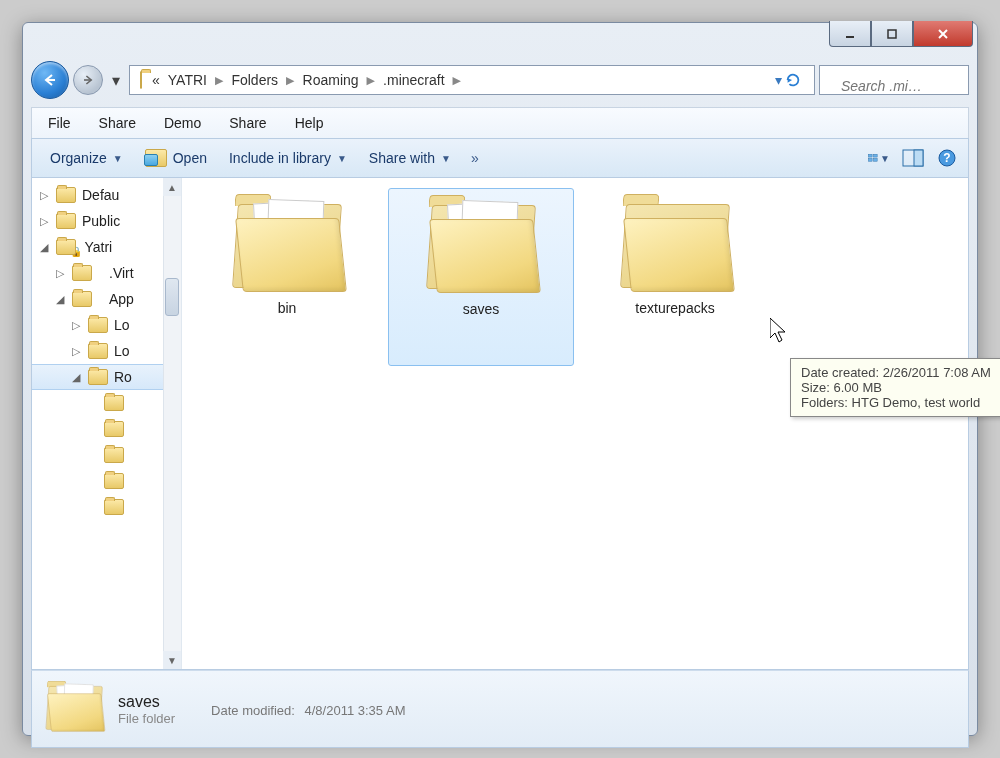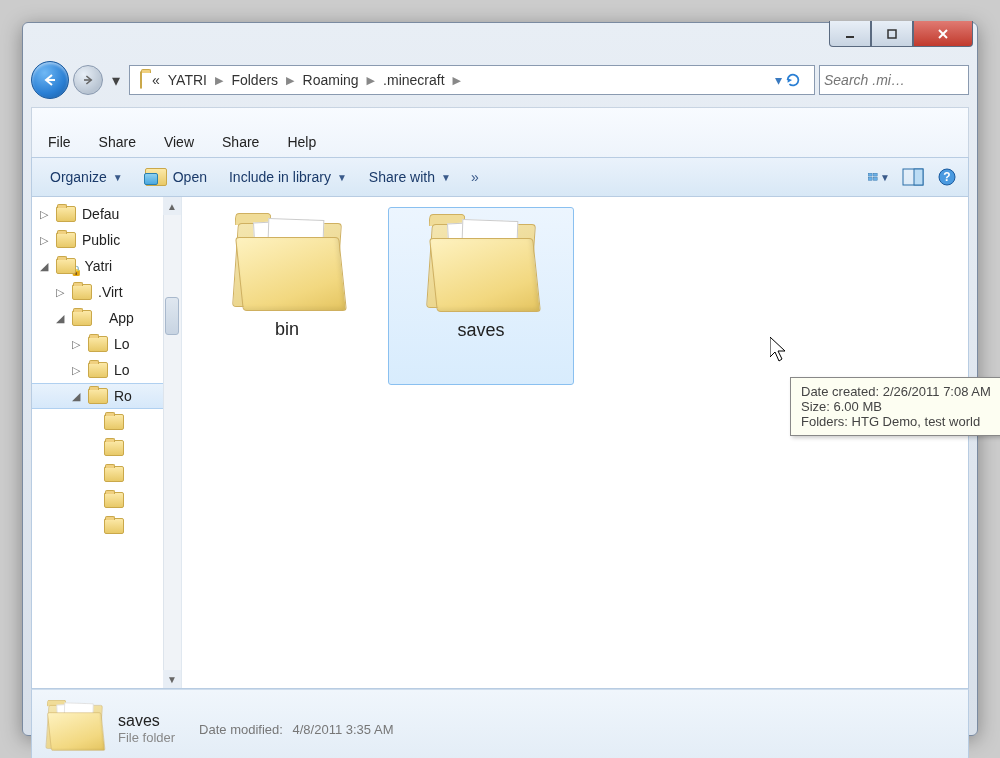--- a/index.html
+++ b/index.html
@@ -54,35 +54,35 @@
 }
 .address .folder-ico { margin: 0 6px 0 2px; }
 .address .sep { color: #888; padding: 0 8px; font-size: 11px; }
 .address .crumb { white-space: nowrap; }
 .address .refresh {
   margin-left: auto; padding: 0 8px; color: #2a6fb0;
   display: flex; align-items: center; gap: 2px;
 }
 .search-box {
   width: 150px; height: 30px; background: #fff; border: 1px solid #8a9ab0;
-  display: flex; align-items: center; padding: 0 4px;
+  display: flex; align-items: flex-end; padding: 0 21px;
 }
 .search-box input {
   border: none; outline: none; font-size: 14px; font-style: italic; color: #888; width: 100%;
   background: transparent;
 }
 
 
 .menubar {
   background: linear-gradient(#f8fbff,#eef4fb);
   border: 1px solid #c8d4e2; border-bottom: none;
   display: flex; padding: 4px 2px; font-size: 14px; color: #222;
   margin-top: 6px;
 }
-.menubar span { padding: 3px 14px; margin-top: 19px; }
+.menubar span { padding: 3px 14px; }
 
 
 .toolbar {
   background: linear-gradient(#eaf2fb,#d8e8f6);
   border: 1px solid #b8cce2;
   height: 40px; display: flex; align-items: center; gap: 6px; padding: 0 10px;
   font-size: 14px; color: #1a3a6a;
 }
 .toolbar .tbtn { display: flex; align-items: center; gap: 6px; padding: 4px 8px; }
 .toolbar .dd { font-size: 10px; color: #3a5a8a; }
@@ -135,21 +135,21 @@
 .scroll-btn.up { top: 0; }
 .scroll-btn.down { bottom: 0; }
 
 .files {
   flex: 1; padding: 10px 12px; position: relative;
   display: flex; flex-wrap: wrap; align-content: flex-start; gap: 0 8px;
 }
 .file-item {
   width: 186px; height: 178px;
   display: flex; flex-direction: column; align-items: center; justify-content: flex-start;
-  padding-top: 10px; font-size: 18px; color: #222;
+  padding-top: 10px; font-size: 14px; color: #222;
 }
 .file-item.selected {
   background: linear-gradient(#ecf5fe,#d8ecfd);
   border: 1px solid #8ac0f0; border-radius: 3px;
 }
 .file-item .label { margin-top: 6px; }
 
 
 .folder-big {
   width: 116px; height: 96px; position: relative;
@@ -282,21 +282,21 @@
     </div>
 
     <div class="search-box">
       <input placeholder="Search .mi…" style="">
     </div>
   </div>
 
   <div class="menubar">
     <span>File</span>
     <span>Share</span>
-    <span>View</span>
+    <span>Demo</span>
     <span>Share</span>
     <span>Help</span>
   </div>
 
   <div class="toolbar">
     <div class="tbtn">
       <span>Organize</span>
         <span class="dd">▼</span>
     </div>
     <div class="tbtn">
@@ -356,21 +356,21 @@
           </div>
           <div class="tree-item" style="padding-left: 8px;">
             <span class="toggle">◢</span>
             <span class="folder-mini"></span>
             <span style="font-size: 10px; margin-left: -10px; margin-top: 8px;">🔒</span>
             <span style="margin-left: 2px;">Yatri</span>
           </div>
           <div class="tree-item" style="padding-left: 24px;">
             <span class="toggle">▷</span>
             <span class="folder-mini"></span>
-            <span style="margin-left: 2px;">.Virt</span>
+            <span style="margin-left: 13px;">.Virt</span>
           </div>
           <div class="tree-item" style="padding-left: 24px;">
             <span class="toggle">◢</span>
             <span class="folder-mini"></span>
             <span style="margin-left: 13px;">App</span>
           </div>
           <div class="tree-item" style="padding-left: 40px;">
             <span class="toggle">▷</span>
             <span class="folder-mini"></span>
             <span style="margin-left: 2px;">Lo</span>
@@ -442,37 +442,45 @@
         <div class="file-item selected">
           <div class="folder-big has-sheets">
             <div class="tab"></div>
             <div class="back"></div>
             <div class="sheet s1"></div>
             <div class="sheet s2"></div>
             <div class="front"></div>
           </div>
           <div class="label">saves</div>
         </div>
+        <div class="file-item">
+          <div class="folder-big empty">
+            <div class="tab"></div>
+            <div class="back"></div>
+            <div class="front"></div>
+          </div>
+          <div class="label">texturepacks</div>
+        </div>
       </div>
 
   </div>
 
   <div class="details">
     <div class="thumb">
       <div class="folder-big has-sheets">
         <div class="tab"></div>
           <div class="back"></div>
         <div class="sheet s1"></div>
           <div class="sheet s2"></div>
         <div class="front"></div>
       </div>
     </div>
     <div>
       <div class="name">saves</div>
       <div class="type">File folder</div>
     </div>
-    <div style="margin-left:24px" class="meta">
+    <div style="margin-left:36px" class="meta">
       <span>Date modified:</span>
       <span style="margin-left:6px">4/8/2011 3:35 AM</span>
     </div>
   </div>
 
 </div>
 
 </body></html>

